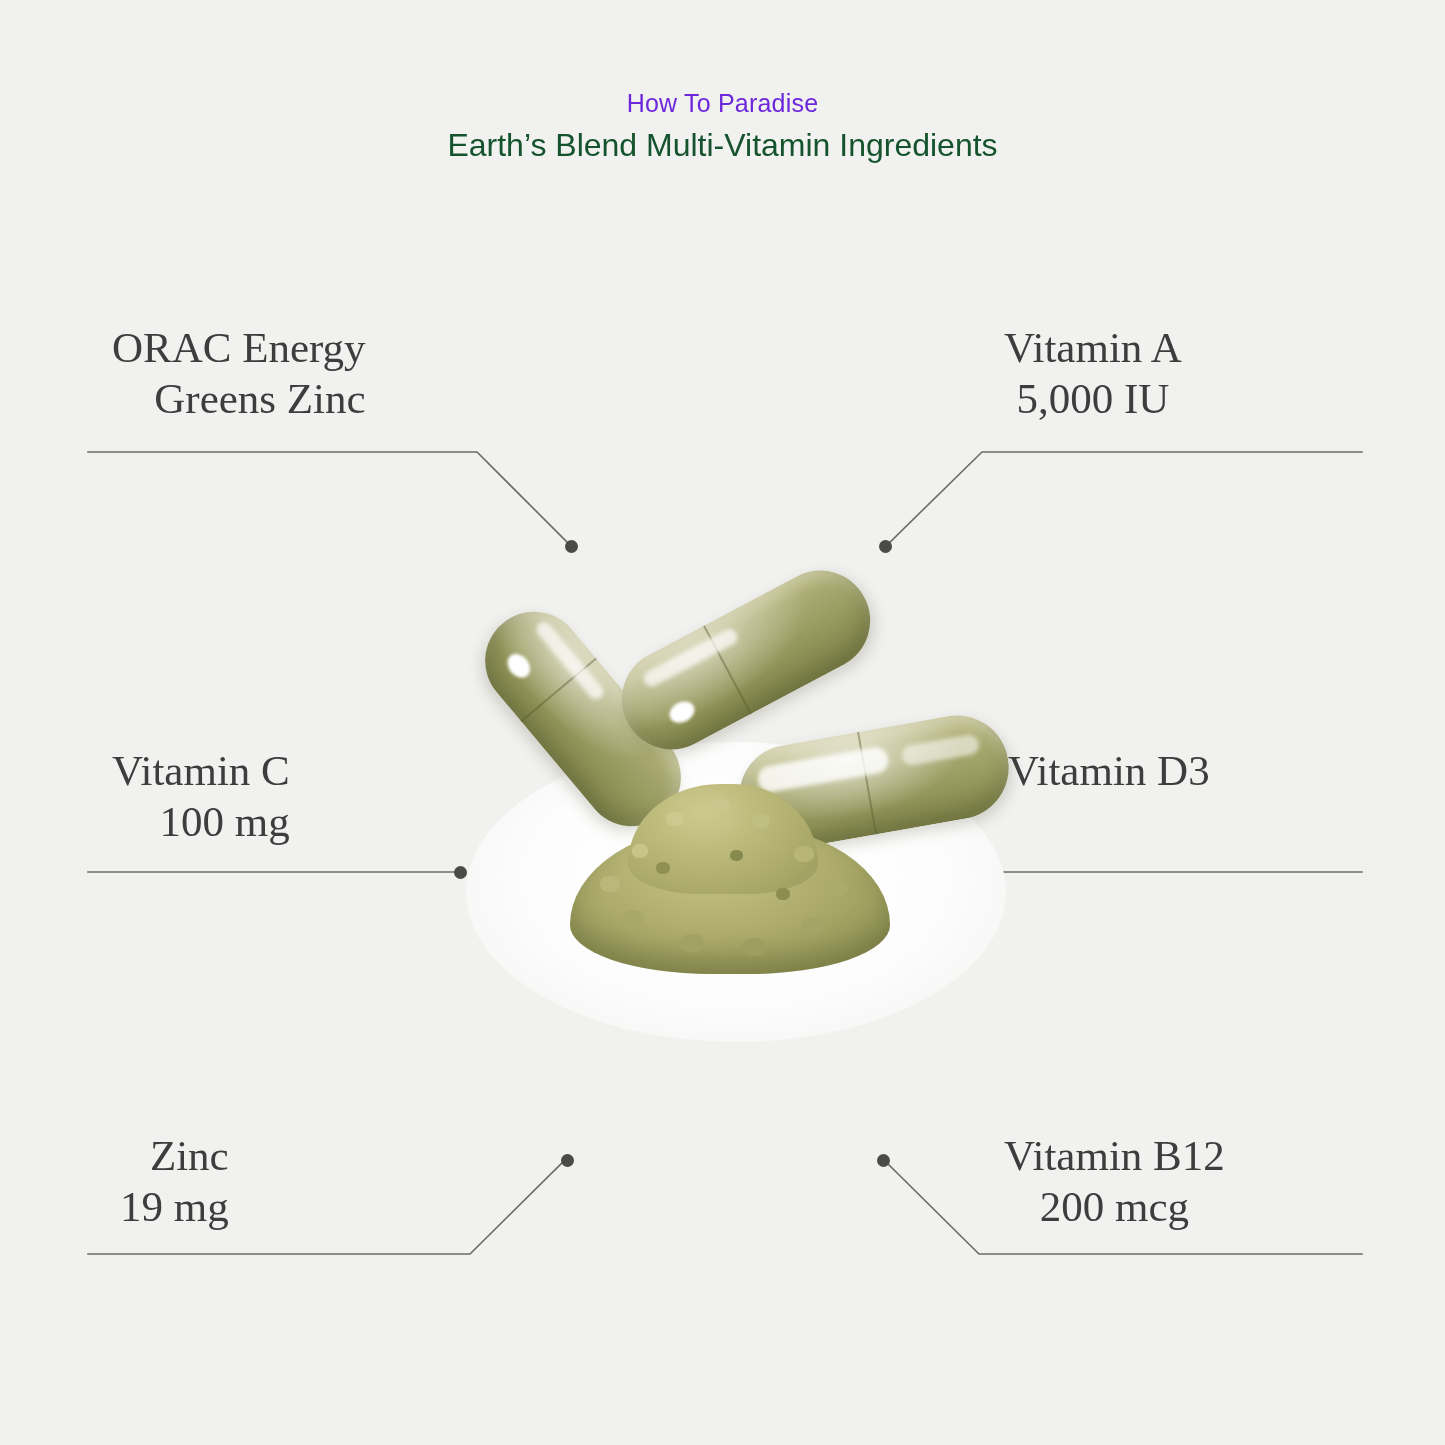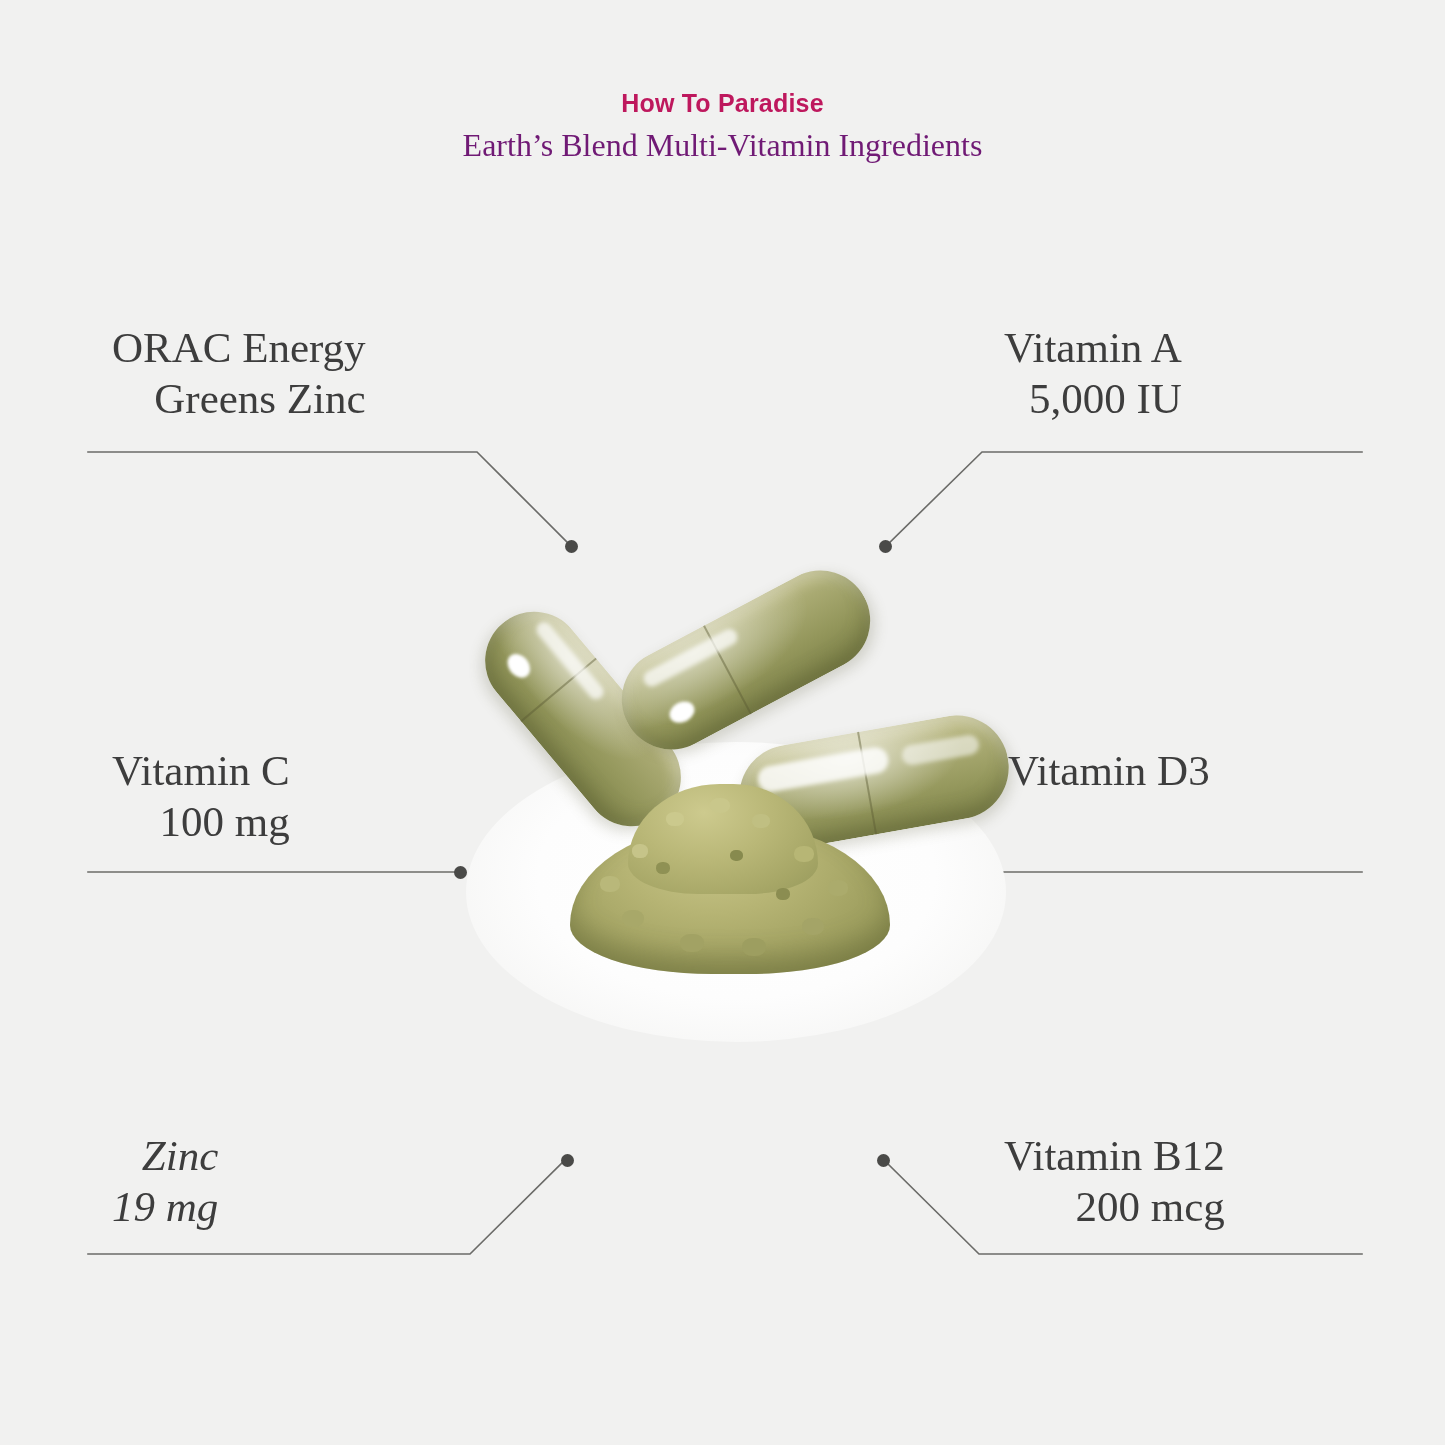--- a/index.html
+++ b/index.html
@@ -22,53 +22,53 @@
   
   #header {
     position: absolute;
     left: 0;
     top: 88px;
     width: 1445px;
     text-align: center;
   }
   #brand-title {
     font-family: "Liberation Sans", "DejaVu Sans", sans-serif;
-    font-weight: bold;
+    font-weight: normal;
     font-size: 25px;
     letter-spacing: 0.2px;
-    color: #be185d;
+    color: #6d28d9;
     line-height: 1.25;
   }
   #doc-subtitle {
-    font-family: Liberation Serif, serif;
+    font-family: Liberation Sans, sans-serif;
     font-size: 32px;
-    color: #701a75;
+    color: #14532d;
     line-height: 1.3;
     margin-top: 6px;
   }
 
   
   .callout {
     position: absolute;
     white-space: nowrap;
   }
   .callout .ln {
     font-family: "Liberation Serif", "DejaVu Serif", serif;
     font-size: 43px;
     line-height: 51px;
     color: #3d3d3d;
   }
   .callout.left  { text-align: right;  }
-  .callout.right { text-align: right;  }
+  .callout.right { text-align: center;  }
 
   #callout-orac      { left: 112px;  top: 322px; }
   #callout-vitamin-a { left: 1004px; top: 322px; }
   #callout-vitamin-c { left: 112px;  top: 745px; }
   #callout-vitamin-d3{ left: 1008px; top: 745px; }
-  #callout-zinc      { left: 112px;  top: 1130px; font-style: italic; }
+  #callout-zinc      { left: 120px;  top: 1130px; }
   #callout-b12       { left: 1004px; top: 1130px; }
 
   
   #leaders {
     position: absolute;
     left: 0;
     top: 0;
     width: 1445px;
     height: 1445px;
     pointer-events: none;

